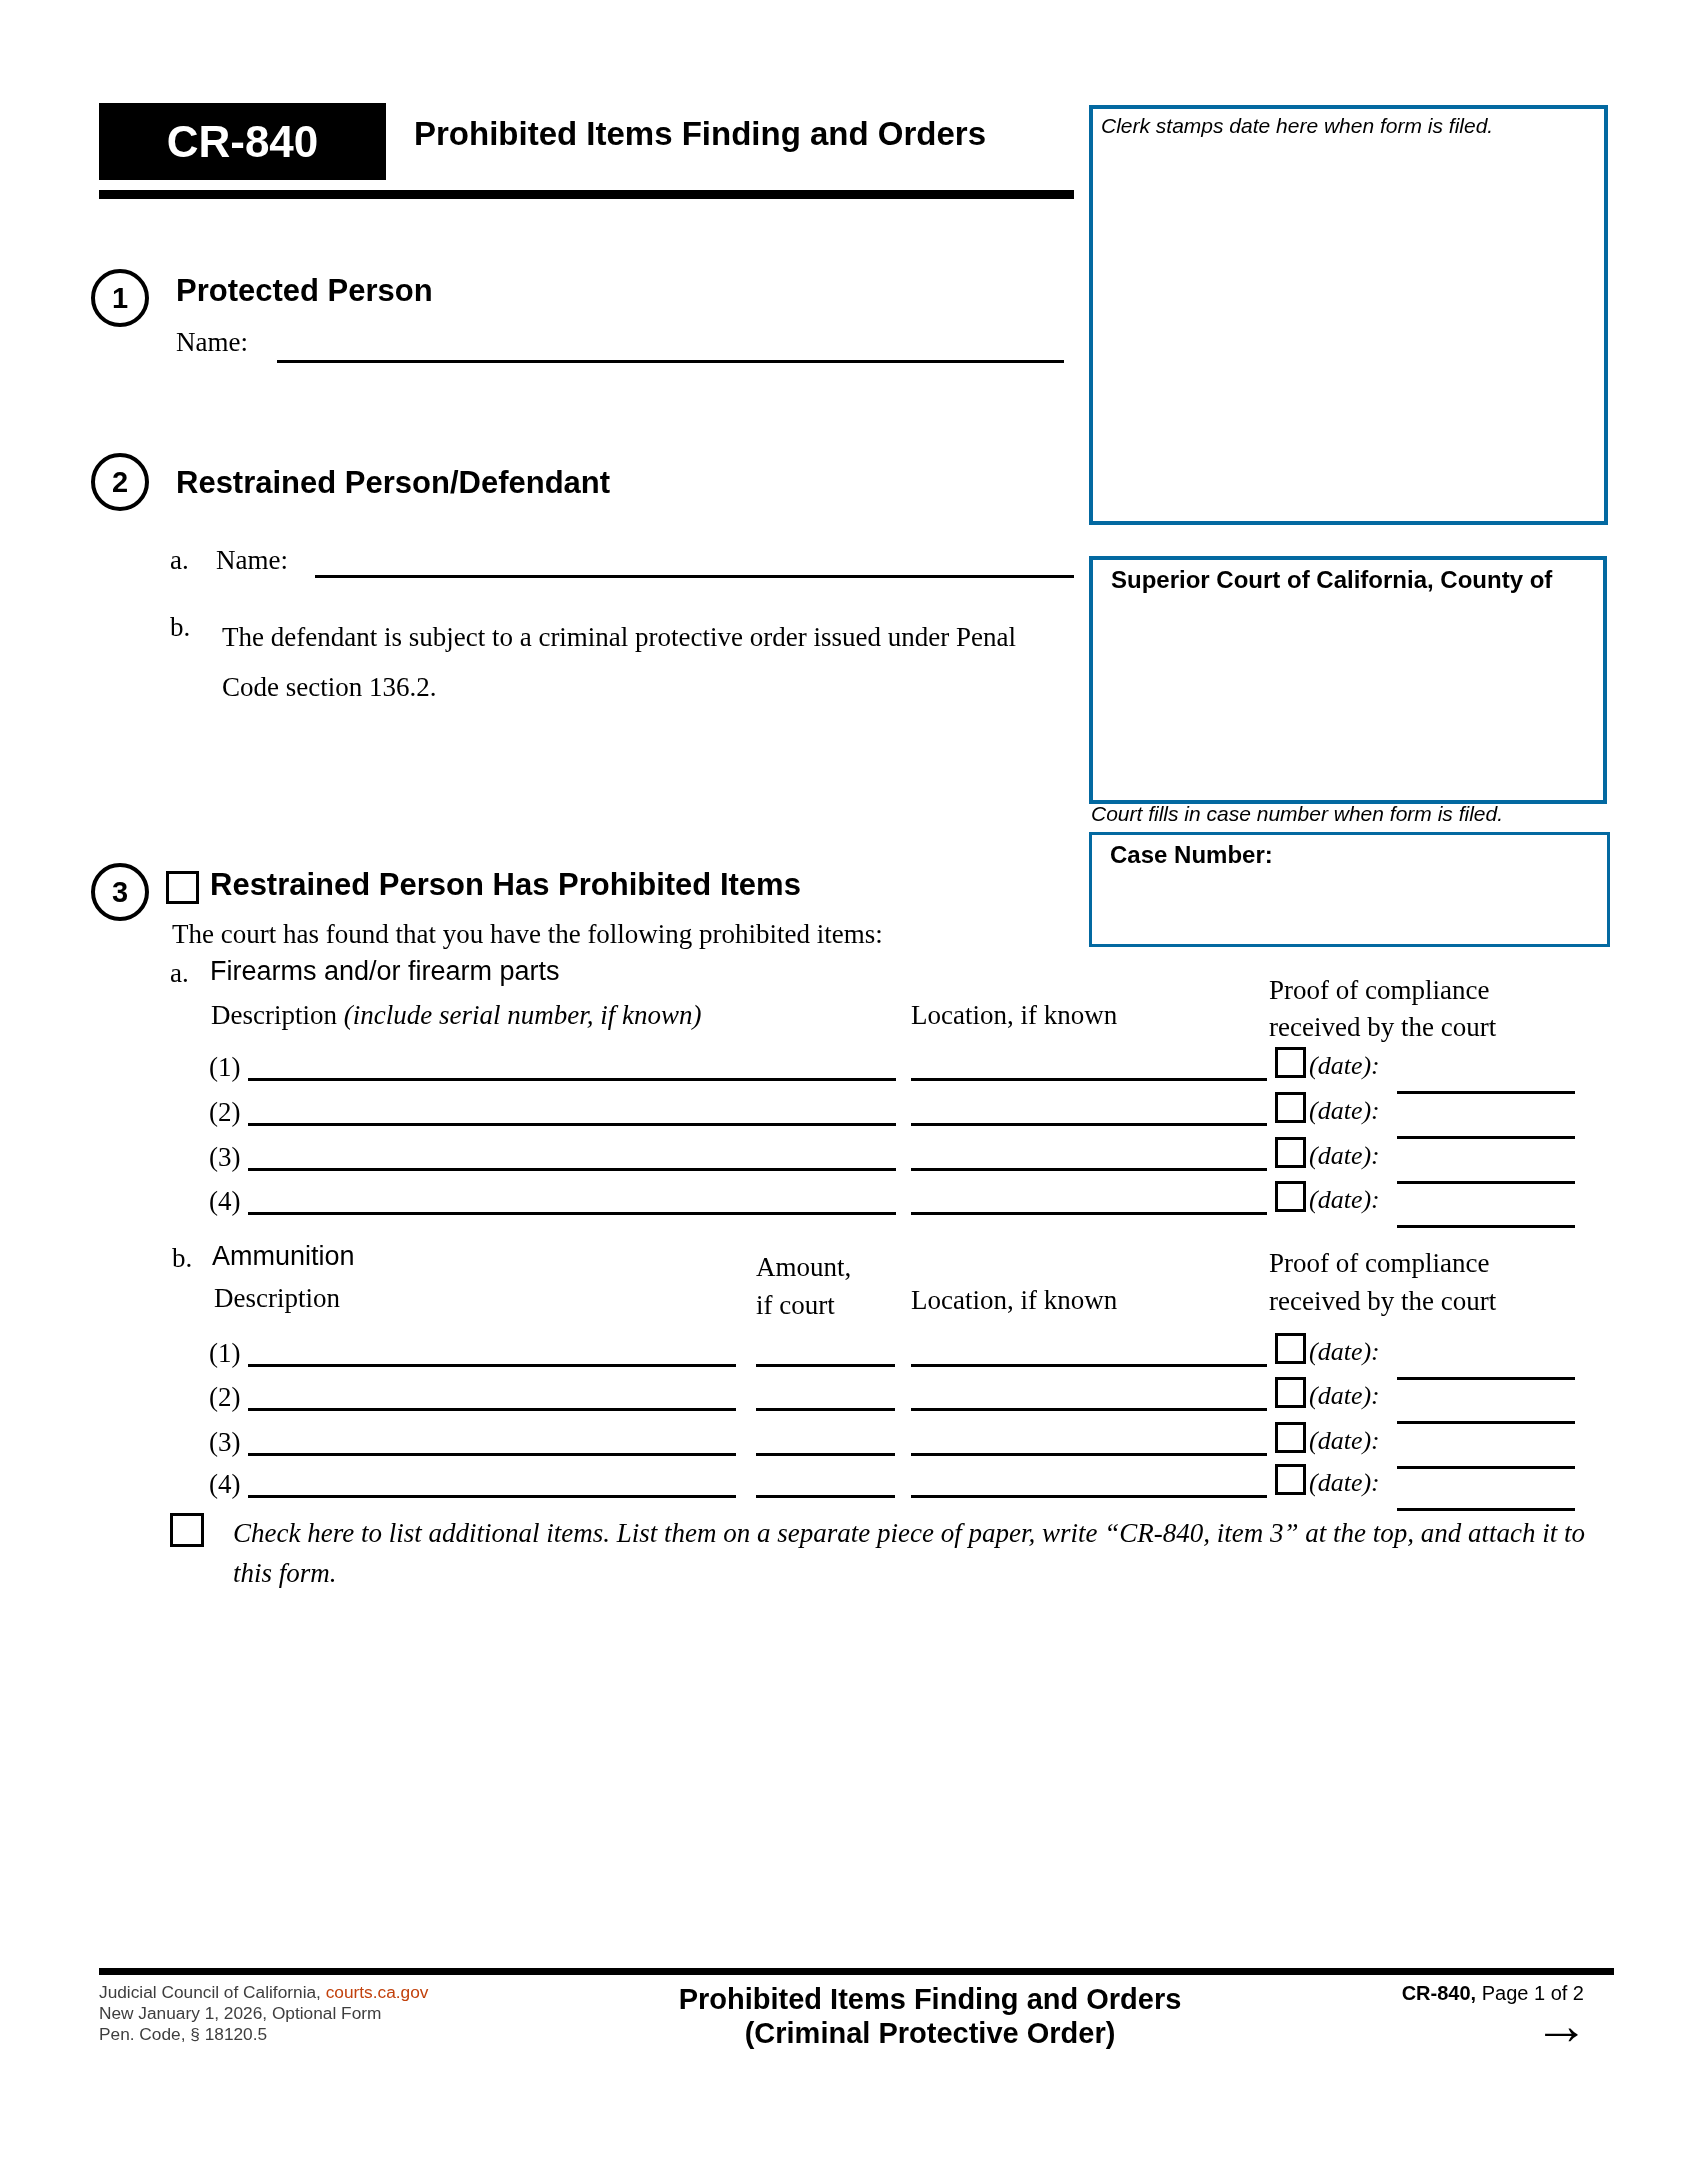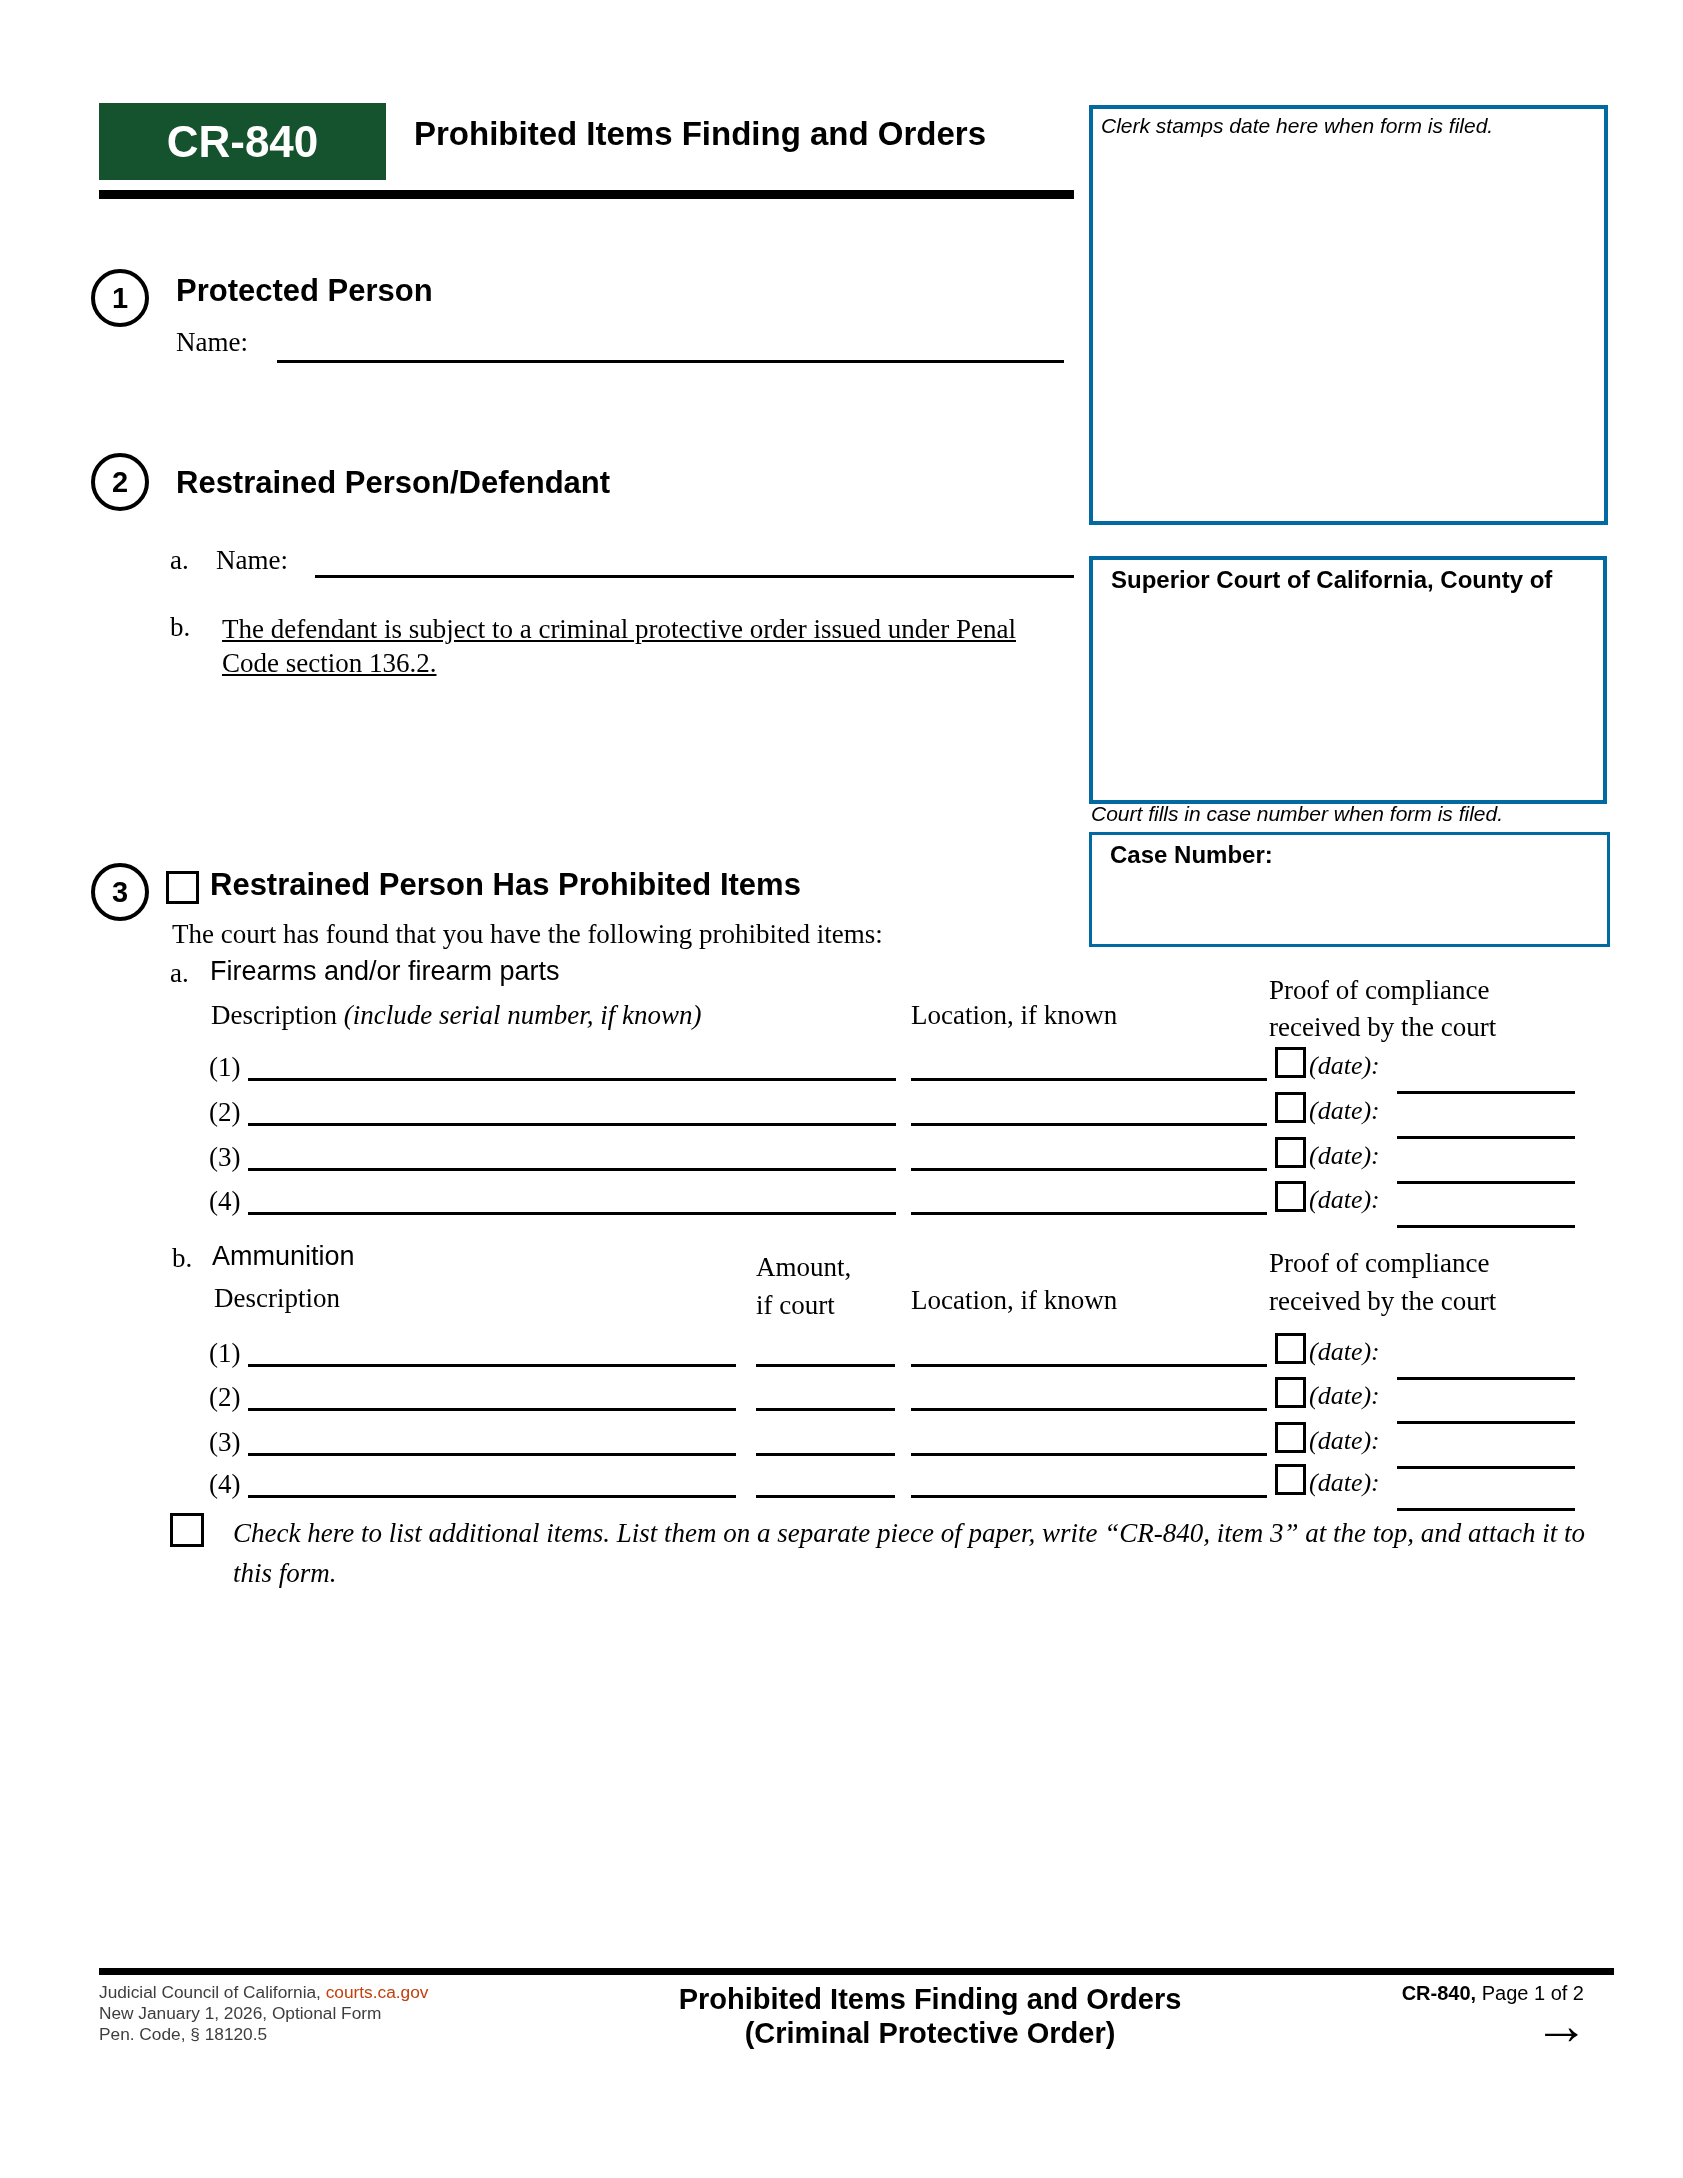--- a/index.html
+++ b/index.html
@@ -4,21 +4,21 @@
 <style>
   html,body{margin:0;padding:0;background:#888;}
   .page{position:relative;width:1683px;height:2178px;background:#ffffff;
         font-family:"Liberation Serif",serif;color:#000;overflow:hidden;margin:0 auto;}
   .abs{position:absolute;}
   .sans{font-family:"Liberation Sans",sans-serif;}
   .b{font-weight:normal;}
   .i{font-style:italic;}
 
   
-  .form-number-box{left:99px;top:103px;width:287px;height:77px;background:#14532d;color:#fff;
+  .form-number-box{left:99px;top:103px;width:287px;height:77px;background:#000000;color:#fff;
      display:flex;align-items:center;justify-content:center;font-size:44px;font-weight:bold;}
   .form-title{left:414px;top:115px;font-size:33px;font-weight:bold;}
   .header-rule{left:99px;top:190px;width:975px;height:9px;background:#000;}
 
   
   .box{border:4px solid #0369a1;background:#fff;}
   .clerk-box{left:1089px;top:105px;width:495px;height:402px;padding:5px 8px;}
   .small-italic{font-family:"Liberation Sans",sans-serif;font-style:italic;font-size:21px;}
   .court-label{left:1091px;top:559px;}
   .court-box{left:1089px;top:556px;width:490px;height:228px;padding:6px 10px;}
@@ -89,21 +89,21 @@
   <div class="abs sec-title" style="left:176px;top:273px;">Protected Person</div>
   <div class="abs body-text" style="left:176px;top:327px;">Name:</div>
   <div class="abs uline" style="left:277px;top:360px;width:787px;"></div>
 
   <div class="abs circle" style="left:91px;top:453px;">2</div>
   <div class="abs sec-title" style="left:176px;top:465px;">Restrained Person/Defendant</div>
   <div class="abs body-text" style="left:170px;top:545px;">a.</div>
   <div class="abs body-text" style="left:216px;top:545px;">Name:</div>
   <div class="abs uline" style="left:315px;top:575px;width:759px;"></div>
   <div class="abs body-text" style="left:170px;top:612px;">b.</div>
-  <div class="abs body-text" style="left:222px;top:612px;width:842px;line-height:34px;text-decoration:underline;">The defendant is subject to a criminal protective order issued under Penal Code section 136.2.</div>
+  <div class="abs body-text" style="left:222px;top:612px;width:842px;line-height:50px;">The defendant is subject to a criminal protective order issued under Penal Code section 136.2.</div>
 
   <div class="abs circle" style="left:91px;top:863px;">3</div>
   <div class="abs checkbox" style="left:166px;top:871px;width:27px;height:27px;border-width:3.5px;"></div>
   <div class="abs sec-title" style="left:210px;top:867px;">Restrained Person Has Prohibited Items</div>
   <div class="abs body-text" style="left:172px;top:919px;">The court has found that you have the following prohibited items:</div>
 
   <div class="abs body-text" style="left:170px;top:958px;">a.</div>
   <div class="abs sans b" style="left:210px;top:956px;font-size:27px;">Firearms and/or firearm parts</div>
 
   <div class="abs colhdr" style="left:211px;top:1000px;">

